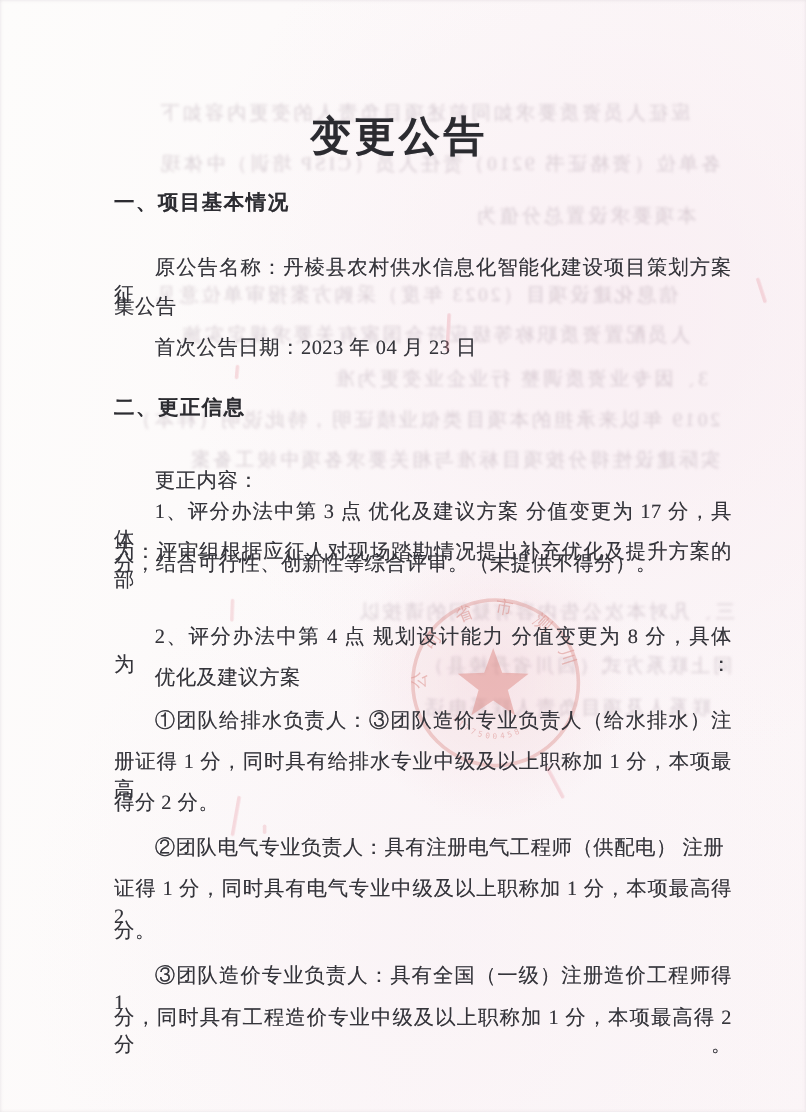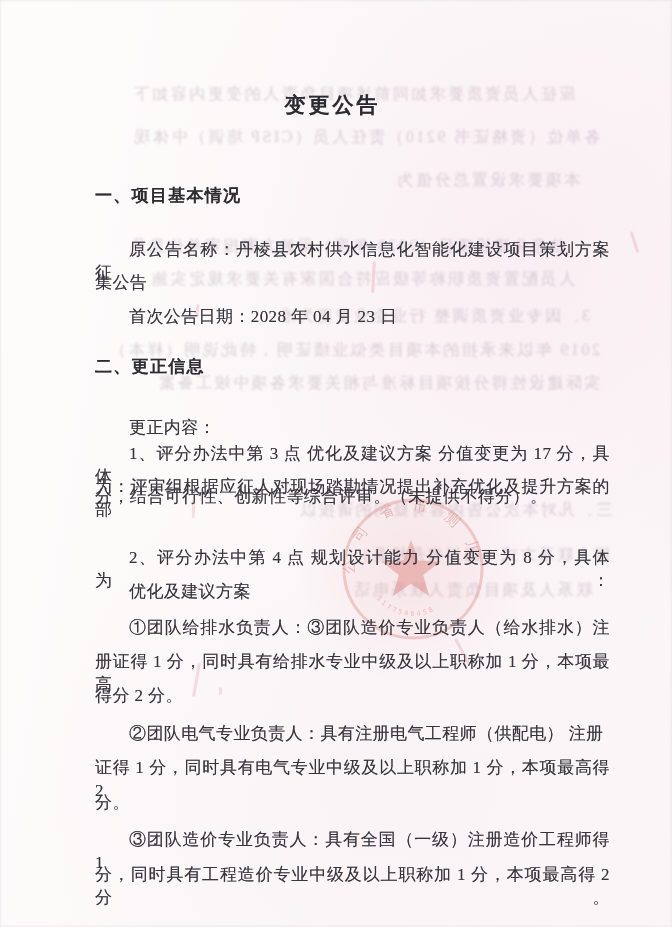--- a/index.html
+++ b/index.html
@@ -52,36 +52,35 @@
   
   .title {
     position: absolute;
     left: 75px;
     top: 91px;
     width: 515px;
     margin: 0;
     text-align: center;
     font-family: "Liberation Sans", sans-serif;
     font-weight: bold;
-    font-size: 21px;
+    font-size: 34px;
     letter-spacing: 3px;
     color: #2b2b30;
     text-shadow: 0 0 0.6px rgba(55,55,64,0.55);
   }
   .line {
     position: absolute;
     left: 95px;
     width: 515px;
     font-size: 17px;
     line-height: 23px;
     letter-spacing: 0.4px;
     color: #35353b;
     text-shadow: 0 0 0.5px rgba(64,64,72,0.5);
     font-family: "Liberation Serif", serif;
-    margin-top: 27px;
   }
   .line.indent { text-indent: 34px; }
   .line.justify { text-align: justify; text-align-last: justify; }
   .line.heading {
     font-family: "Liberation Sans", sans-serif;
     font-weight: bold;
     letter-spacing: 1.3px;
     color: #2c2c31;
   }
 </style>
@@ -123,21 +122,21 @@
       </text>
     </g>
   </svg>
 
   <div>
     <h1 class="title">变更公告</h1>
     <div id="lines-layer">
         <div class="line heading" style="top: 157px;">一、项目基本情况</div>
         <div class="line indent justify" style="top: 211px;">原公告名称：丹棱县农村供水信息化智能化建设项目策划方案征</div>
         <div class="line" style="top: 244px;">集公告</div>
-        <div class="line indent" style="top: 278px;">首次公告日期：2028 年 04 月 23 日</div>
+        <div class="line indent" style="top: 278px;">首次公告日期：2023 年 04 月 23 日</div>
         <div class="line heading" style="top: 328px;">二、更正信息</div>
         <div class="line indent" style="top: 389px;">更正内容：</div>
         <div class="line indent justify" style="top: 415px;">1、评分办法中第 3 点  优化及建议方案  分值变更为 17 分，具体</div>
         <div class="line justify" style="top: 448px;">为：评审组根据应征人对现场踏勘情况提出补充优化及提升方案的部</div>
         <div class="line" style="top: 458px;">分，结合可行性、创新性等综合评审。（未提供不得分）。</div>
         <div class="line indent justify" style="top: 519px;">2、评分办法中第 4 点  规划设计能力  分值变更为 8 分，具体为：</div>
         <div class="line indent" style="top: 553px;">优化及建议方案</div>
         <div class="line indent justify" style="top: 589px;">①团队给排水负责人：③团队造价专业负责人（给水排水）注</div>
         <div class="line justify" style="top: 623px;">册证得 1 分，同时具有给排水专业中级及以上职称加 1 分，本项最高</div>
         <div class="line" style="top: 657px;">得分 2 分。</div>

